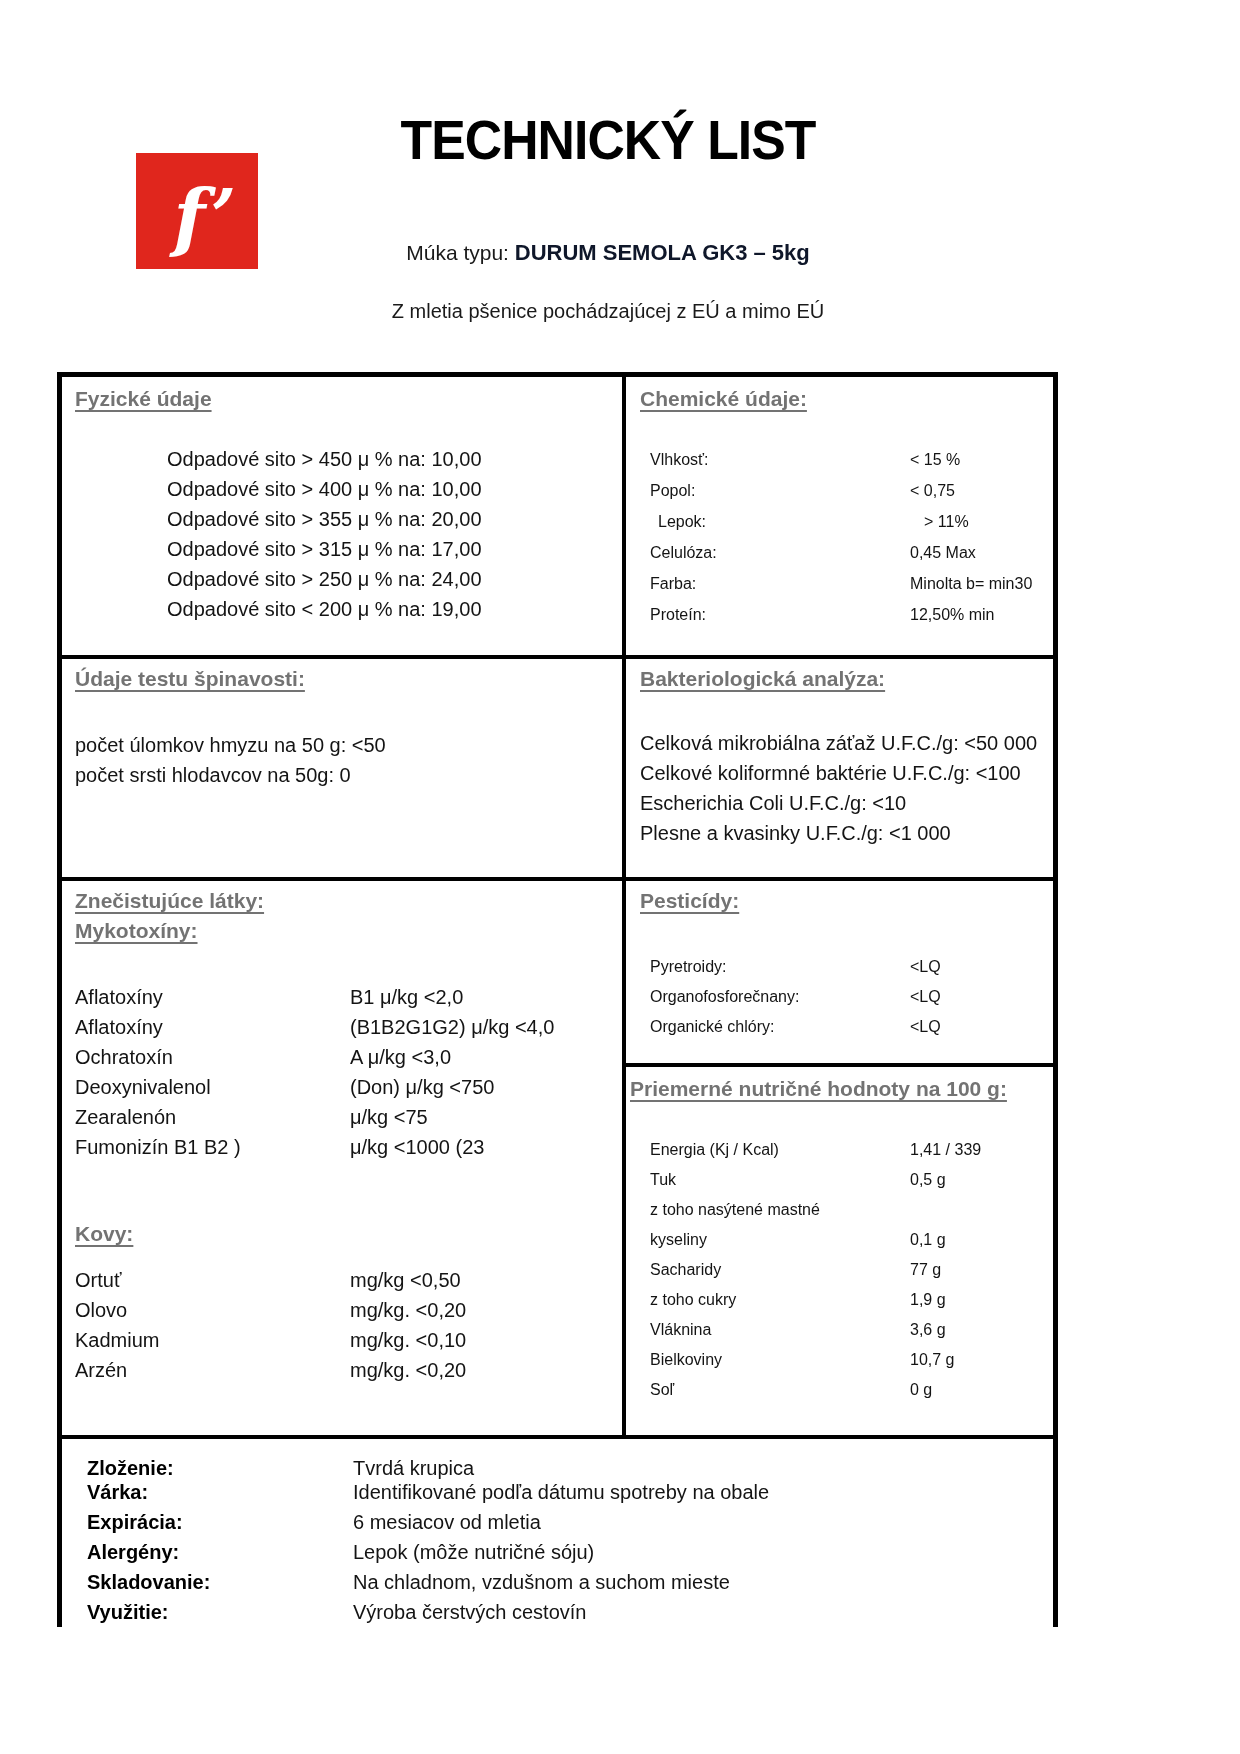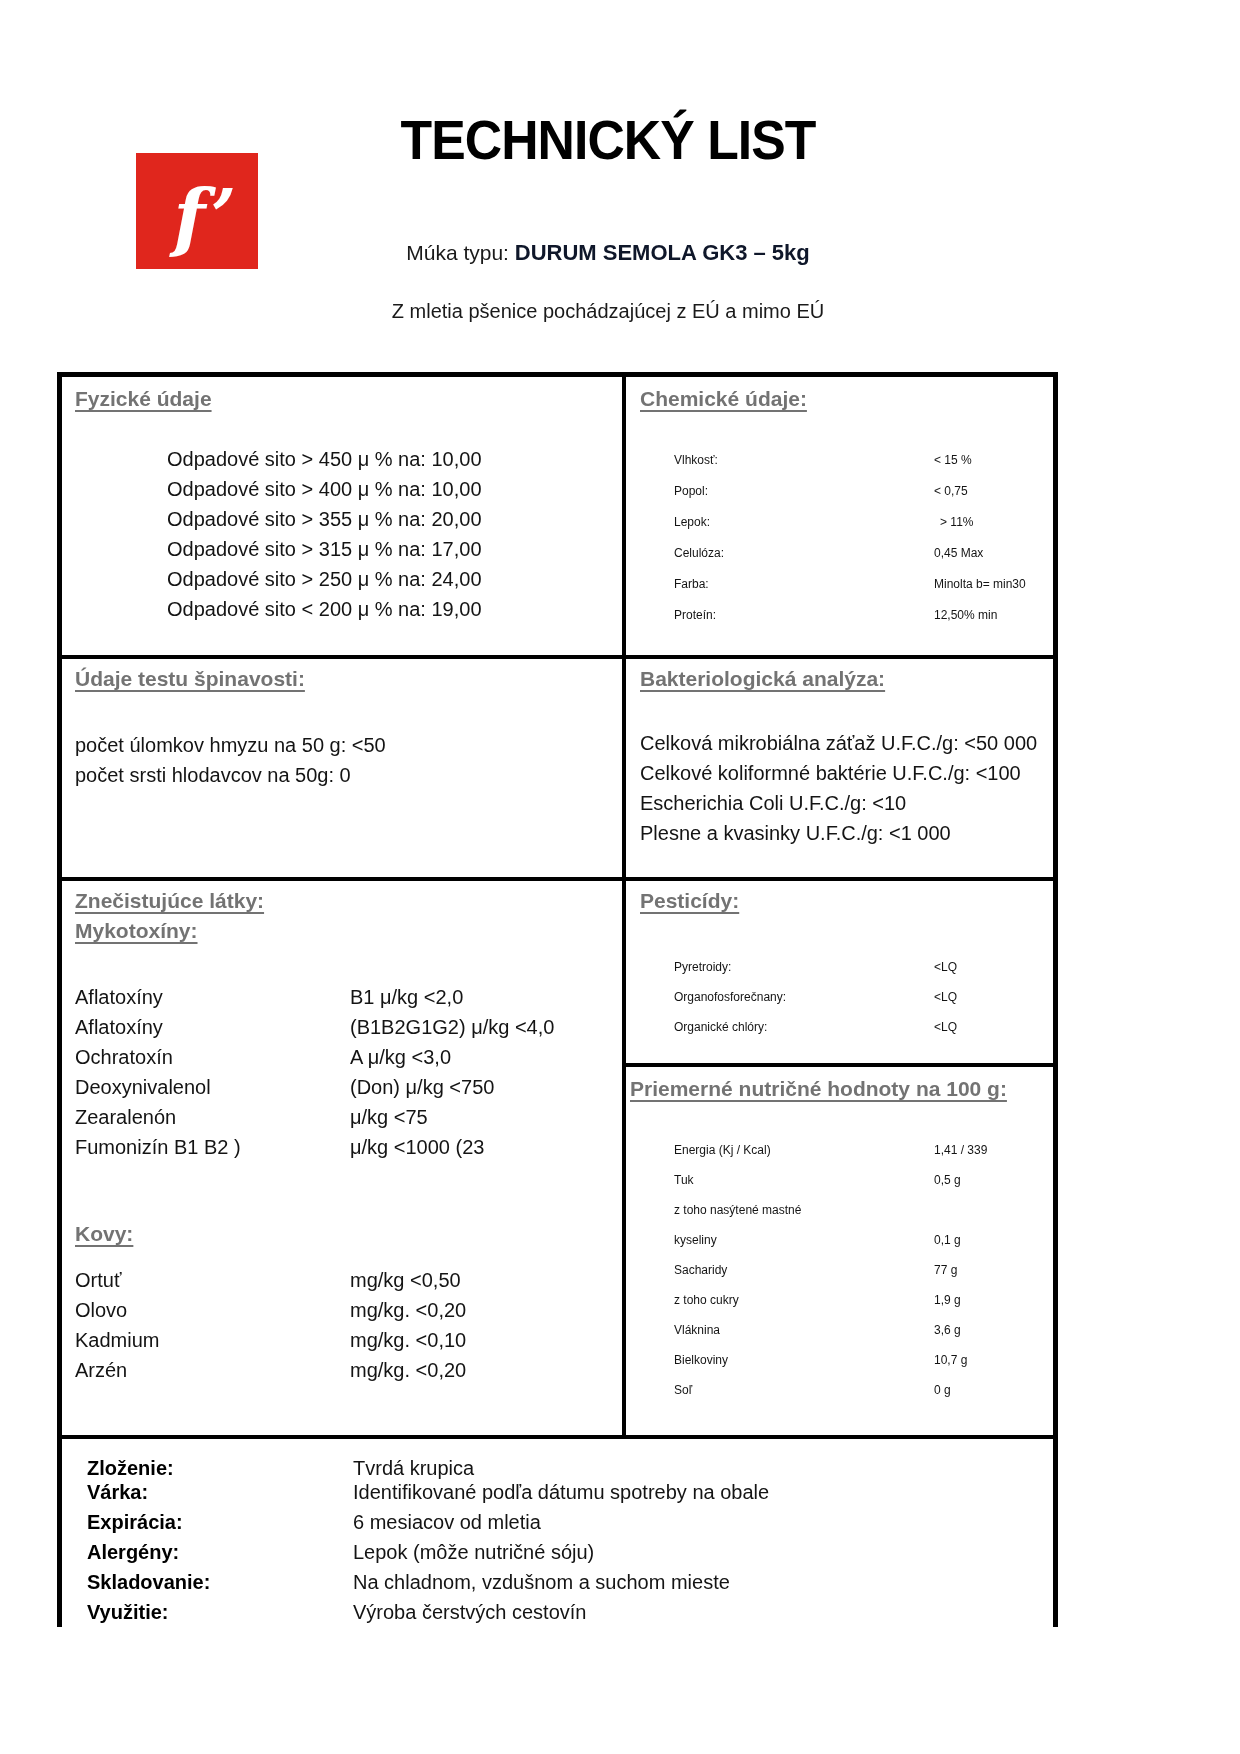--- a/index.html
+++ b/index.html
@@ -49,21 +49,21 @@
 
   .h{
     position:absolute;font-weight:bold;font-size:21px;color:#737373;
     text-decoration:underline;text-underline-offset:4px;text-decoration-thickness:2px;
     white-space:nowrap;
   }
   .txt{position:absolute;font-size:20px;line-height:30px;white-space:nowrap;}
 
   .sieve{position:absolute;left:105px;font-size:20px;line-height:30px;white-space:nowrap;}
 
-  .r-row{position:absolute;left:612px;width:412px;height:30px;font-size:12px;line-height:30px;white-space:nowrap;}
+  .r-row{position:absolute;left:588px;width:412px;height:30px;font-size:16px;line-height:30px;white-space:nowrap;}
   .r-row .val{position:absolute;left:260px;top:0;}
   .l-row{position:absolute;left:13px;width:540px;height:30px;font-size:20px;line-height:30px;white-space:nowrap;}
   .l-row .val{position:absolute;left:275px;top:0;}
   .f-row{position:absolute;left:25px;width:950px;height:30px;font-size:20px;line-height:30px;white-space:nowrap;}
   .f-row .lab{font-weight:bold;color:#000;}
   .f-row .val{position:absolute;left:266px;top:0;}
 </style>
 </head>
 <body>
 
@@ -90,21 +90,21 @@
     <div class="sieve" style="top:67px;">Odpadové sito &gt; 450 μ % na: 10,00</div>
     <div class="sieve" style="top:97px;">Odpadové sito &gt; 400 μ % na: 10,00</div>
     <div class="sieve" style="top:127px;">Odpadové sito &gt; 355 μ % na: 20,00</div>
     <div class="sieve" style="top:157px;">Odpadové sito &gt; 315 μ % na: 17,00</div>
     <div class="sieve" style="top:187px;">Odpadové sito &gt; 250 μ % na: 24,00</div>
     <div class="sieve" style="top:217px;">Odpadové sito &lt; 200 μ % na: 19,00</div>
 
     <div class="h" style="left:578px;top:10px;">Chemické údaje:</div>
     <div class="r-row" style="top:68px;"><span class="lab">Vlhkosť:</span><span class="val">&lt; 15 %</span></div>
     <div class="r-row" style="top:99px;"><span class="lab">Popol:</span><span class="val">&lt; 0,75</span></div>
-    <div class="r-row" style="top:130px;"><span class="lab">Lepok:</span><span class="val" style="left:266px;">&gt; 11%</span></div>
+    <div class="r-row" style="top:130px;margin-left:8px;"><span class="lab">Lepok:</span><span class="val" style="left:266px;">&gt; 11%</span></div>
     <div class="r-row" style="top:161px;"><span class="lab">Celulóza:</span><span class="val">0,45 Max</span></div>
     <div class="r-row" style="top:192px;"><span class="lab">Farba:</span><span class="val">Minolta b= min30</span></div>
     <div class="r-row" style="top:223px;"><span class="lab">Proteín:</span><span class="val">12,50% min</span></div>
 
     <div class="h" style="left:13px;top:290px;">Údaje testu špinavosti:</div>
     <div class="txt" style="left:13px;top:353px;">počet úlomkov hmyzu na 50 g: &lt;50</div>
     <div class="txt" style="left:13px;top:383px;">počet srsti hlodavcov na 50g: 0</div>
 
     <div class="h" style="left:578px;top:290px;">Bakteriologická analýza:</div>
     <div class="txt" style="left:578px;top:351px;">Celková mikrobiálna záťaž U.F.C./g: &lt;50 000</div>

